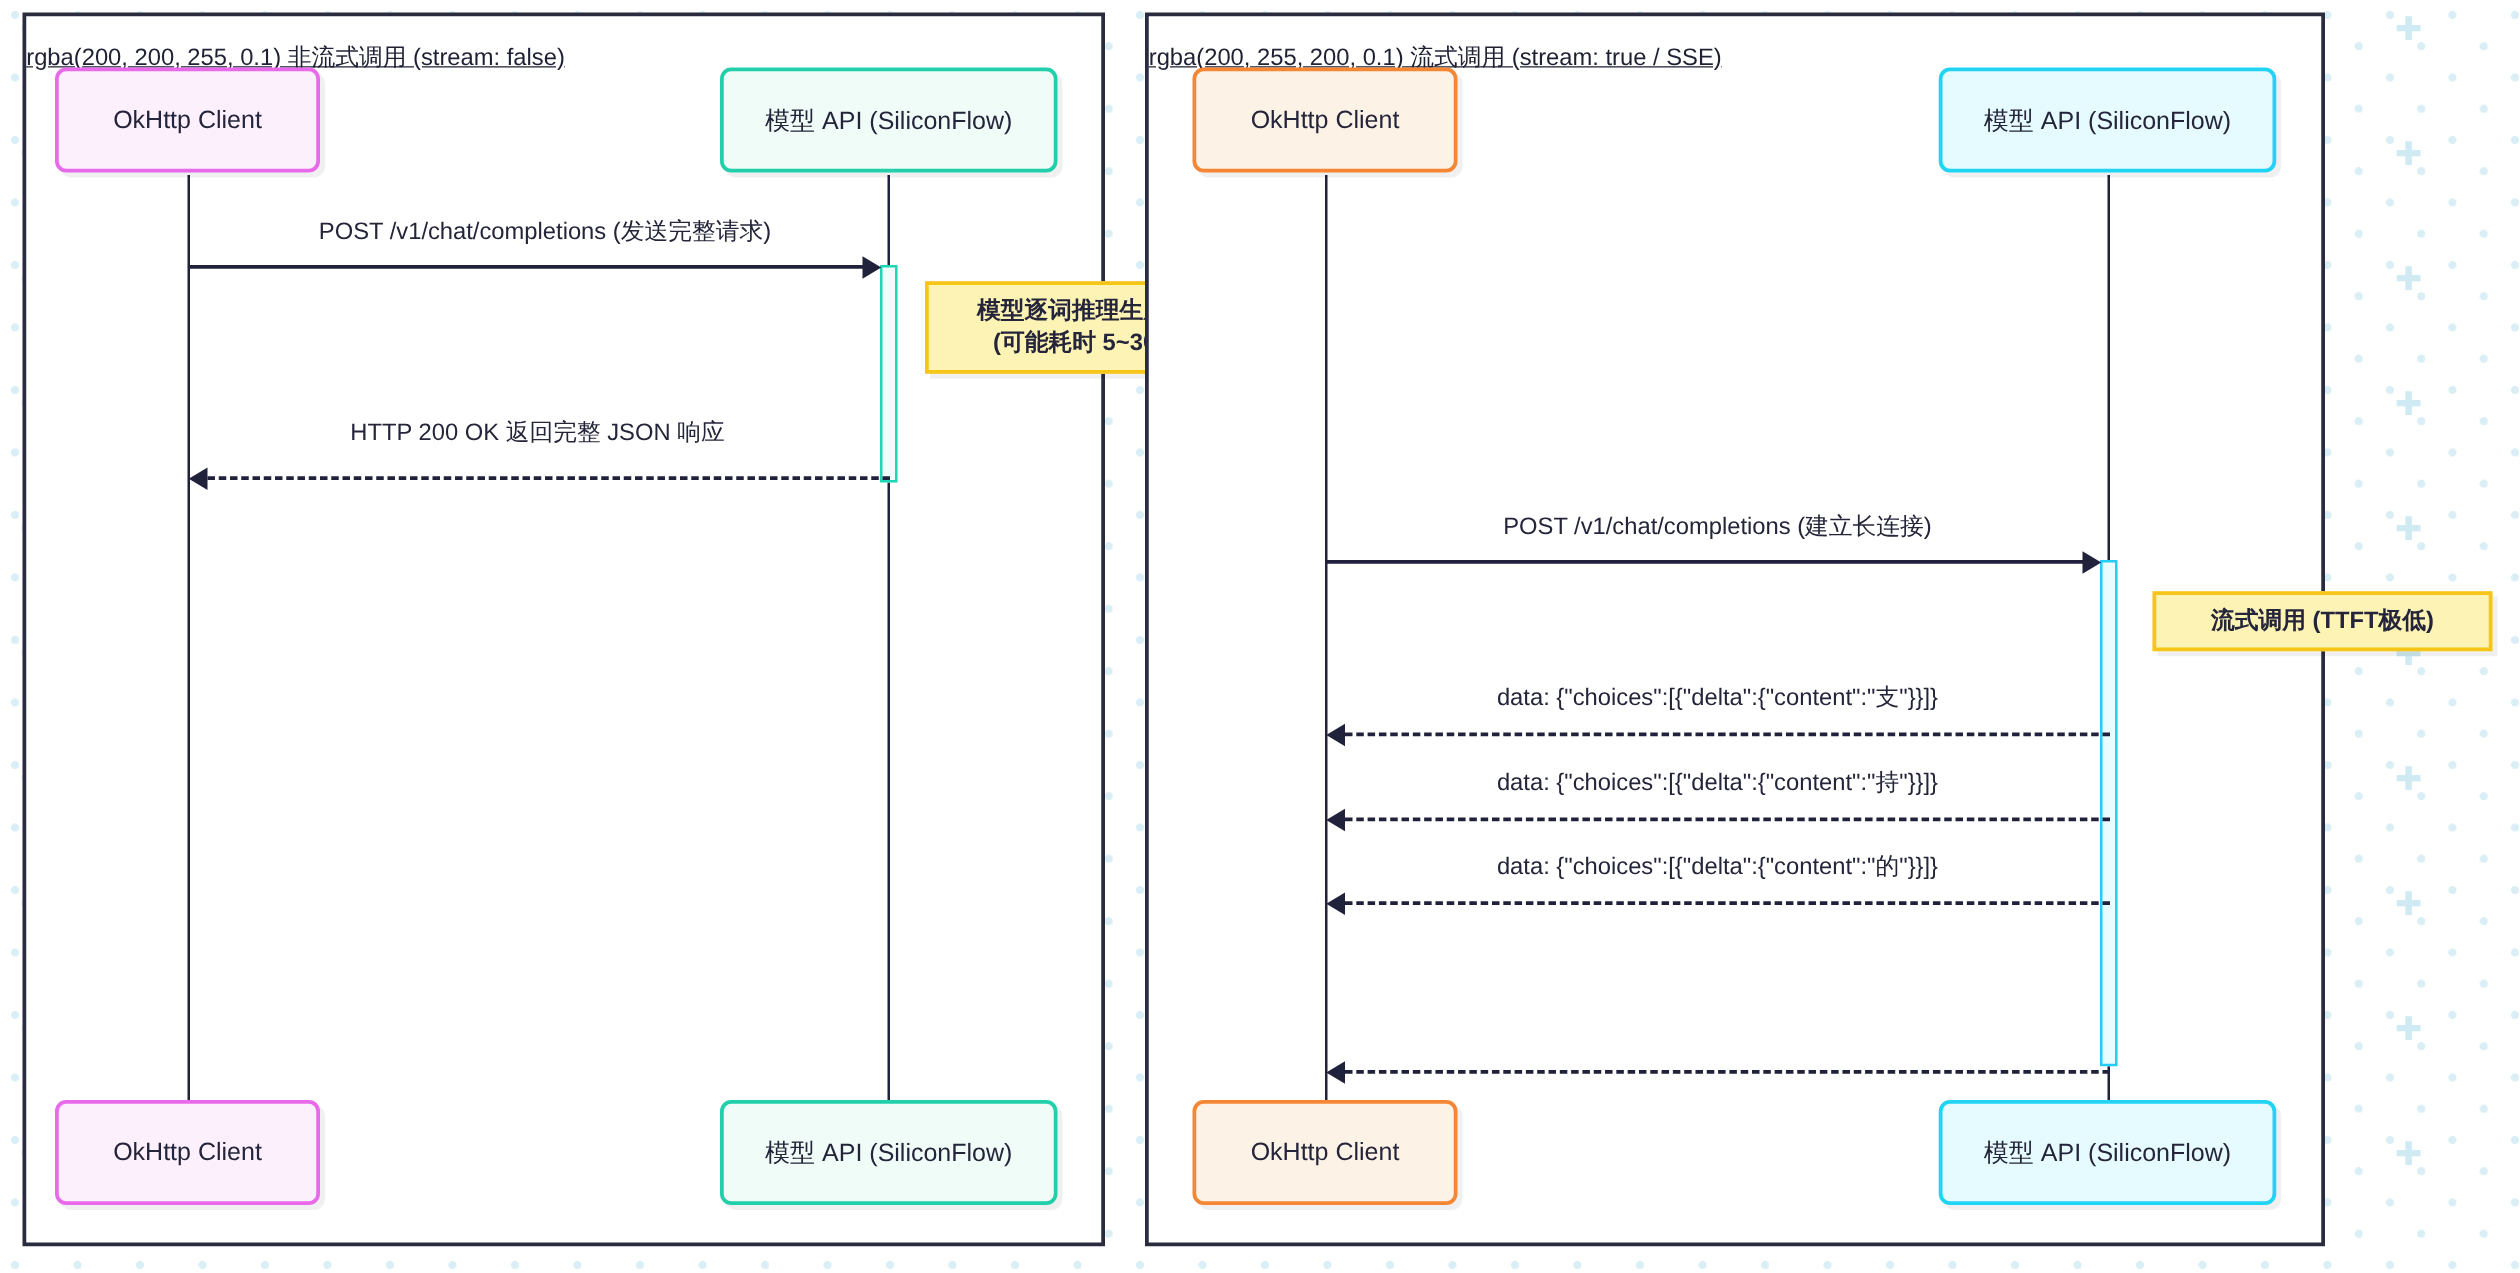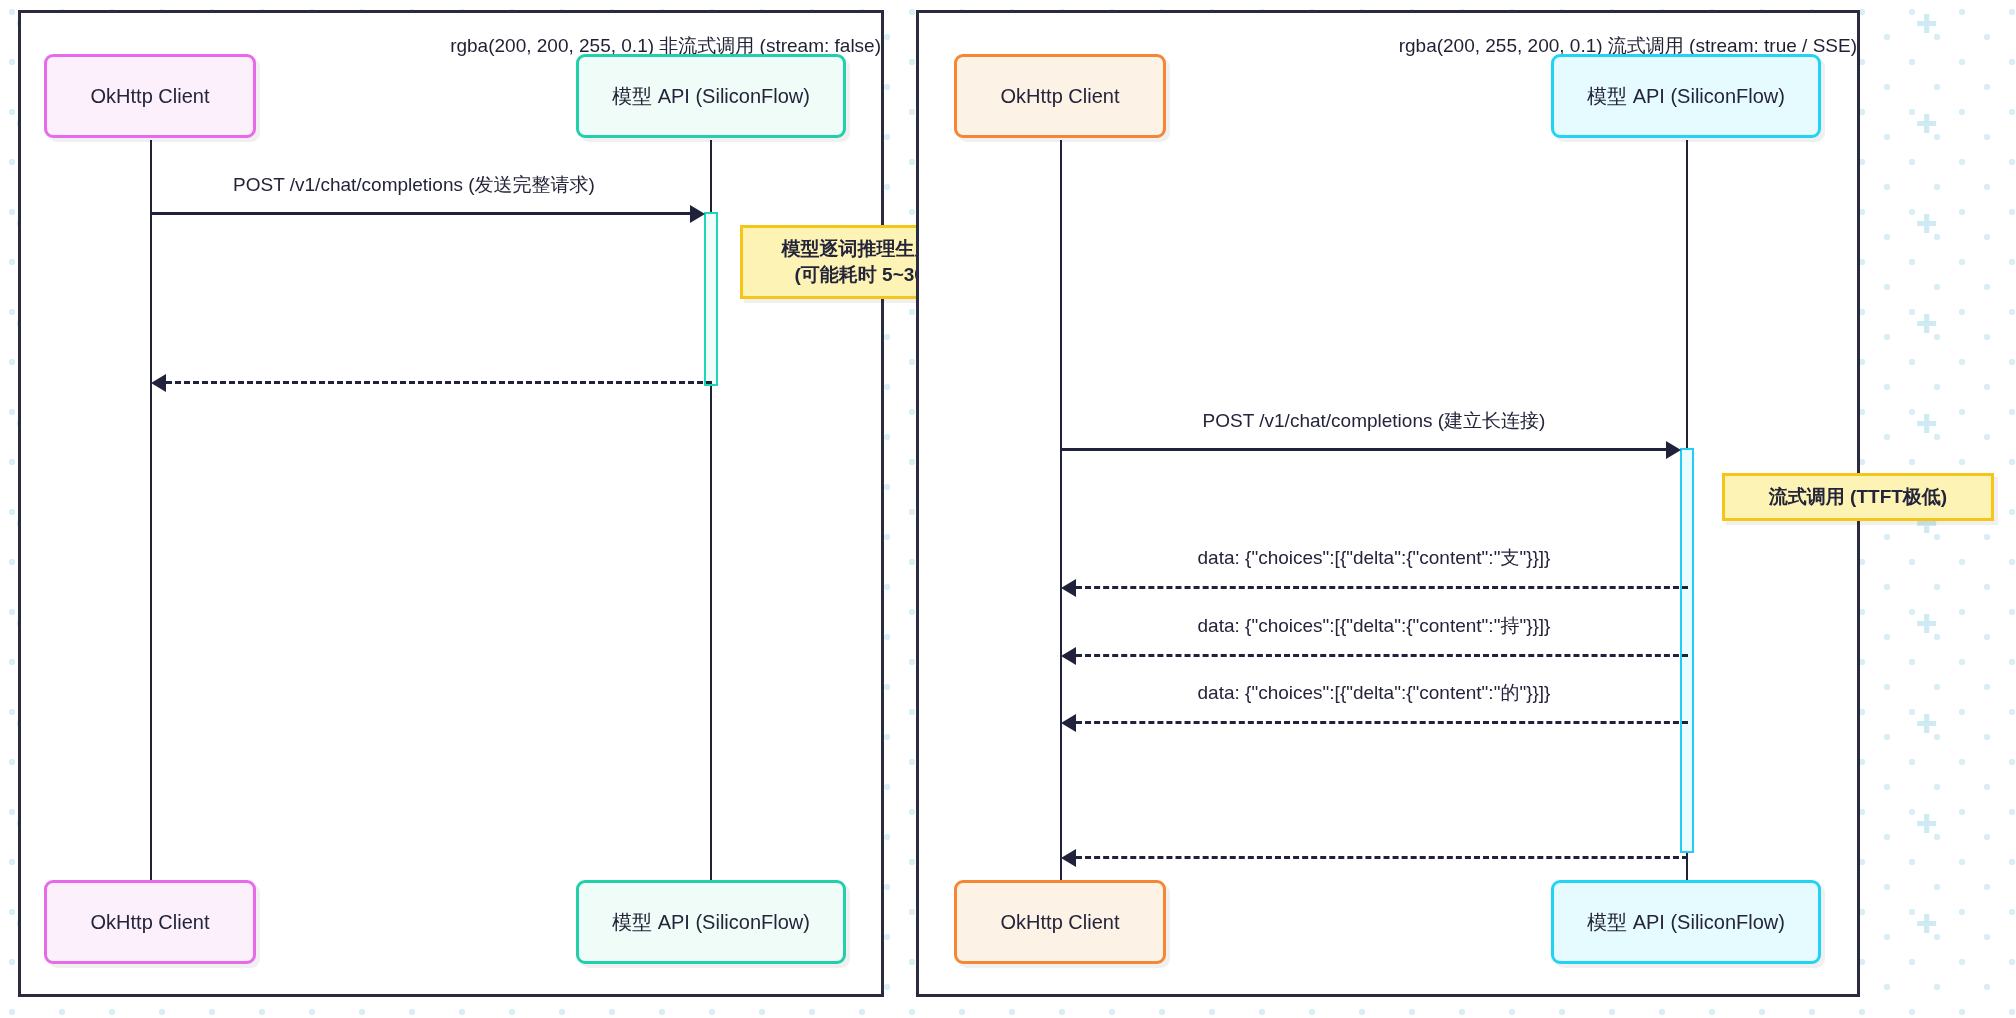--- a/index.html
+++ b/index.html
@@ -43,26 +43,27 @@
   .panel {
     position: absolute;
     border: 3px solid #2b2b40;
     background: #ffffff;
   }
   #panel-left  { left: 18px;   top: 10px;  width: 866px;  height: 987px; }
   #panel-right { left: 916px;  top: 10px;  width: 944px;  height: 987px; }
 
   .panel-title {
     position: absolute;
-    top: 20px; left: 12px; right: 0;
-    text-align: right;
+    top: 20px; left: 0; right: 0;
+    text-align: left;
     font-size: 19px;
     color: #1f2033;
     font-family: "Liberation Sans", sans-serif;
     white-space: nowrap;
+    text-decoration: underline;
   }
 
   
   .actor {
     position: absolute;
     border-radius: 9px;
     border-width: 3px;
     border-style: solid;
     display: flex;
     align-items: center;
@@ -366,24 +367,25 @@
     <span>模型 API (SiliconFlow)</span>
   </div>
 
   <div class="actor pink" style="left:44px; top:880px; width:212px; height:84px;">
     <span>OkHttp Client</span>
   </div>
   <div class="actor mint" style="left:576px; top:880px; width:270px; height:84px;">
     <span>模型 API (SiliconFlow)</span>
   </div>
 
-  <div class="msg-label" style="left:134px; top:172px; width:560px;">POST /v1/chat/completions (发送完整请求)</div>
+  <div class="msg-label" style="left:156px; top:172px; width:560px;">POST /v1/chat/completions (发送完整请求)</div>
   <div class="msg-line" style="left:151px; top:212px; width:542px;"></div>
   <div class="arrow-head right" style="left:690px; top:205px;"></div>
 
+  <div class="msg-label" style="left:150px; top:333px; width:560px;">HTTP 200 OK 返回完整 JSON 响应</div>
   <div class="msg-line dashed" style="left:166px; top:381px; width:546px;"></div>
   <div class="arrow-head left" style="left:151px; top:374px;"></div>
 
   <div class="note" style="left:740px; top:225px; width:270px; height:74px;">
     <span>模型逐词推理生成中...</span>
     <span>(可能耗时 5~30 秒)</span>
   </div>
 
   <div class="panel" id="panel-right">
     <div class="panel-title">rgba(200, 255, 200, 0.1) 流式调用 (stream: true / SSE)</div>

